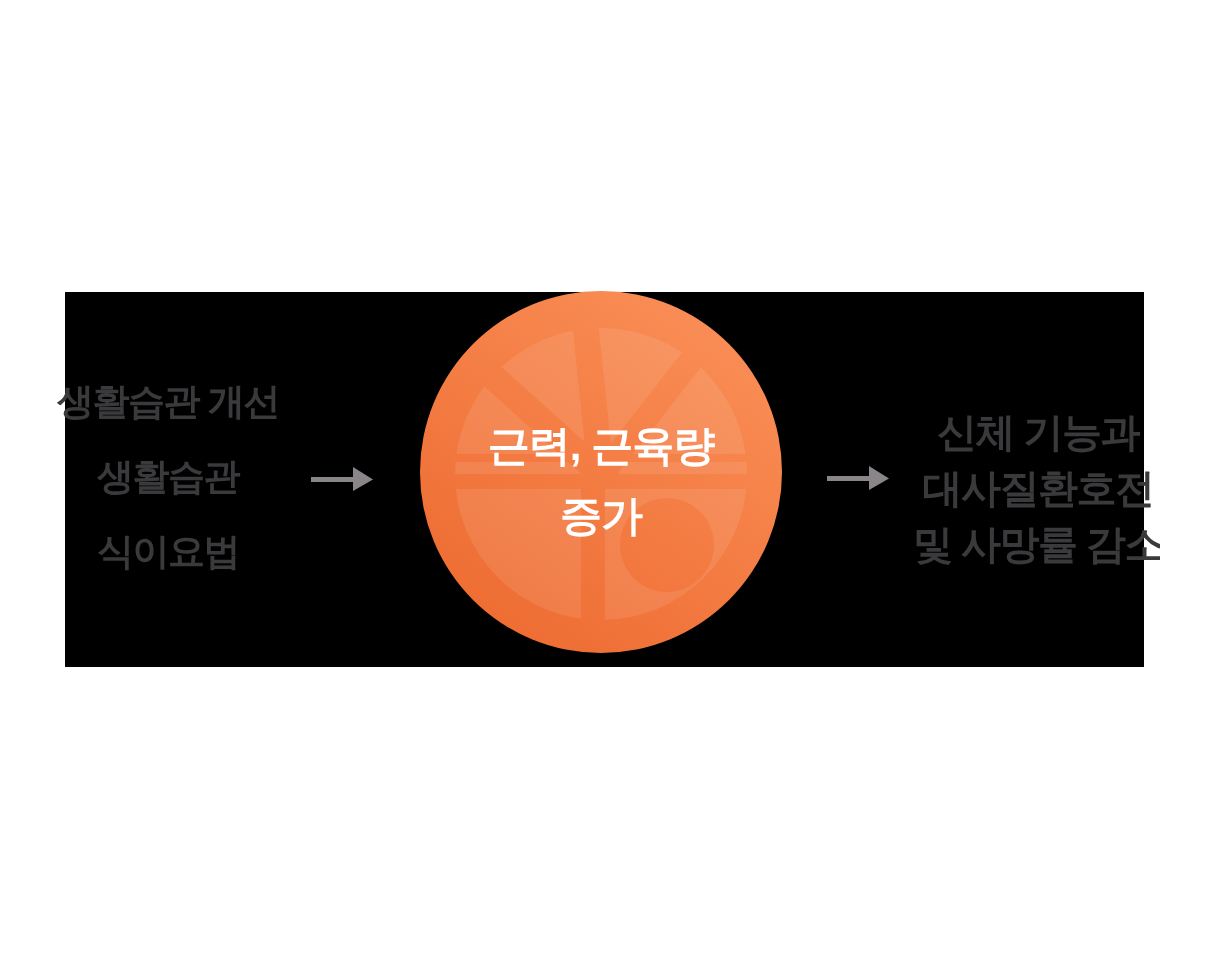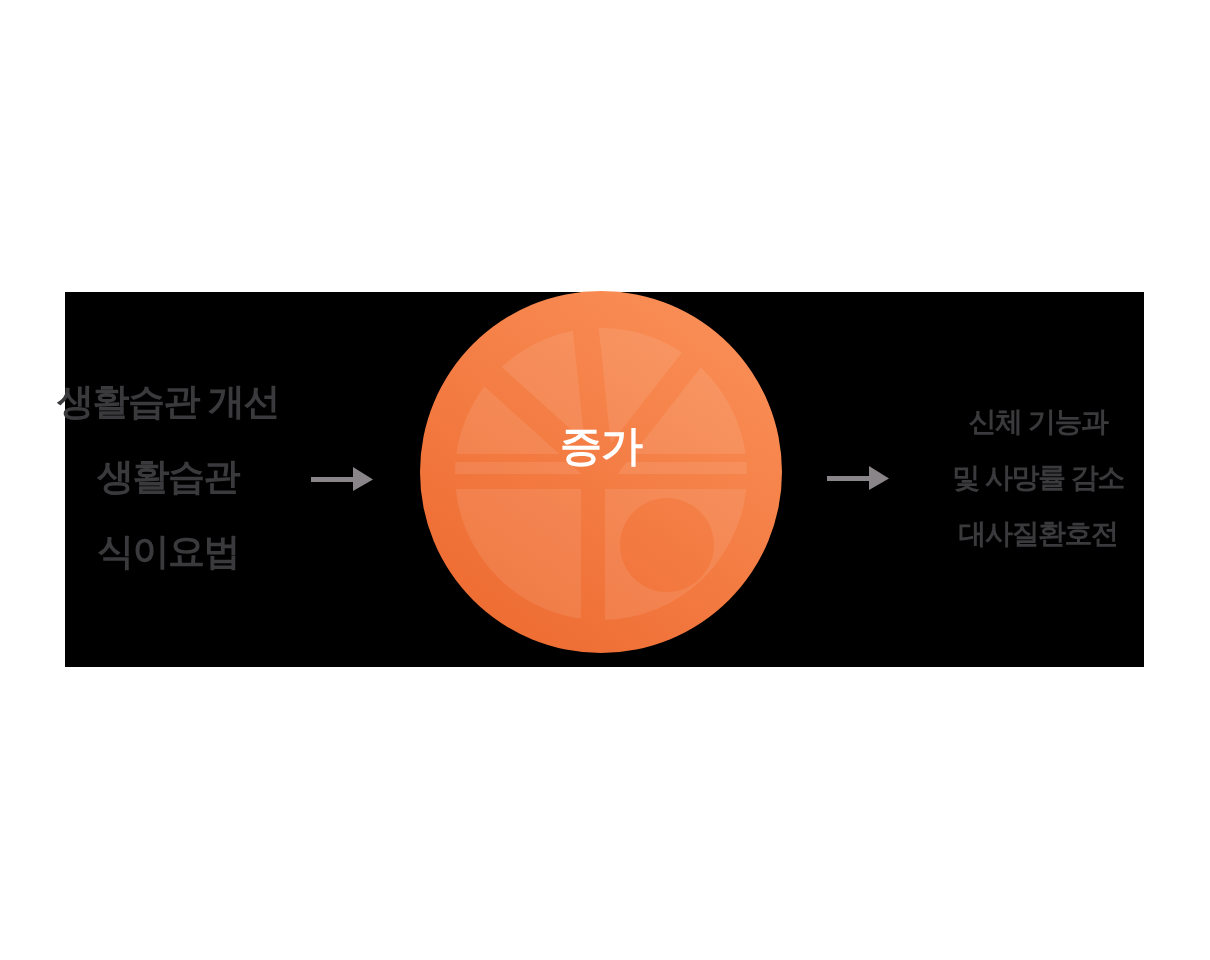--- a/index.html
+++ b/index.html
@@ -50,26 +50,26 @@
     color: #ffffff;
     font-weight: 700;
     font-size: 42px;
     line-height: 70px;
     letter-spacing: -1px;
     white-space: nowrap;
   }
   .results {
     position: absolute;
     left: 912px;
-    top: 394px;
+    top: 404px;
     width: 252px;
     text-align: center;
     color: #3a3a3d;
     font-weight: 700;
-    font-size: 28px;
+    font-size: 40px;
     line-height: 56px;
     letter-spacing: -1.5px;
     white-space: nowrap;
   }
   .result-line { height: 56px; }
   .arrow {
     position: absolute;
     width: 64px;
     height: 26px;
   }
@@ -117,30 +117,31 @@
             </g>
           <g transform="rotate(38 181 183)">
               <rect x="170" y="18" width="24" height="165" fill="#000000"></rect>
             </g>
         </mask>
       </defs>
       <circle cx="181" cy="181" r="181" fill="url(#grad)"></circle>
       <rect width="362" height="362" fill="#ffffff" opacity="0.09" mask="url(#wm)"></rect>
     </svg>
     <div class="circle-text">
+      <div>근력, 근육량</div>
       <div>증가</div>
     </div>
   </div>
 
   <div class="arrow arrow-2">
     <svg width="64" height="26" viewBox="0 0 64 26">
       <rect x="1" y="11" width="45" height="5" fill="#8a8589"></rect>
       <polygon points="43,1 63,13.5 43,25" fill="#8a8589"></polygon>
     </svg>
   </div>
 
   <div class="results">
     <div class="result-line">신체 기능과</div>
+    <div class="result-line">대사질환호전</div>
     <div class="result-line">및 사망률 감소</div>
-    <div class="result-line">대사질환호전</div>
   </div>
 
 </div>
 
 </body></html>

